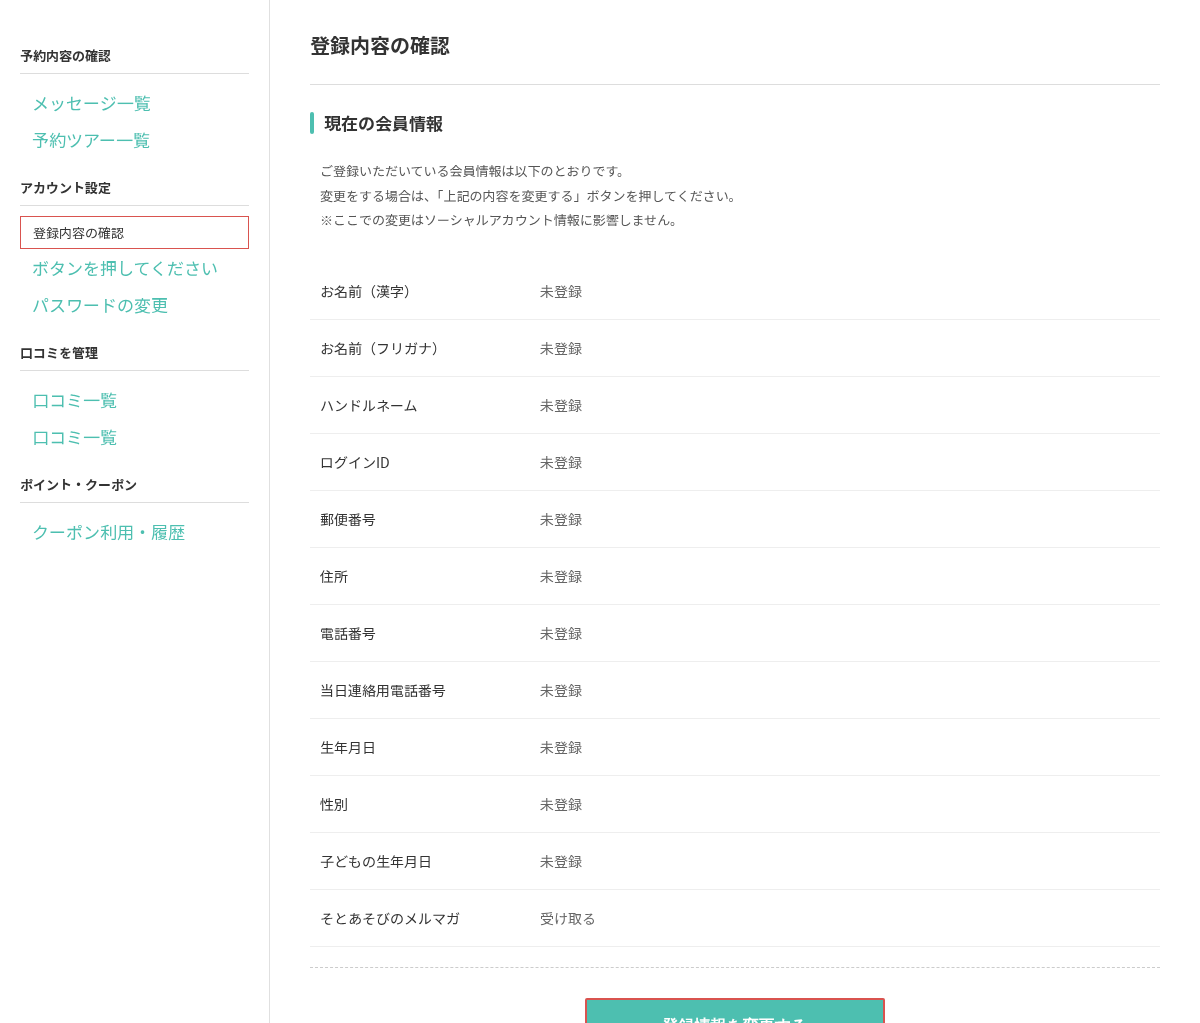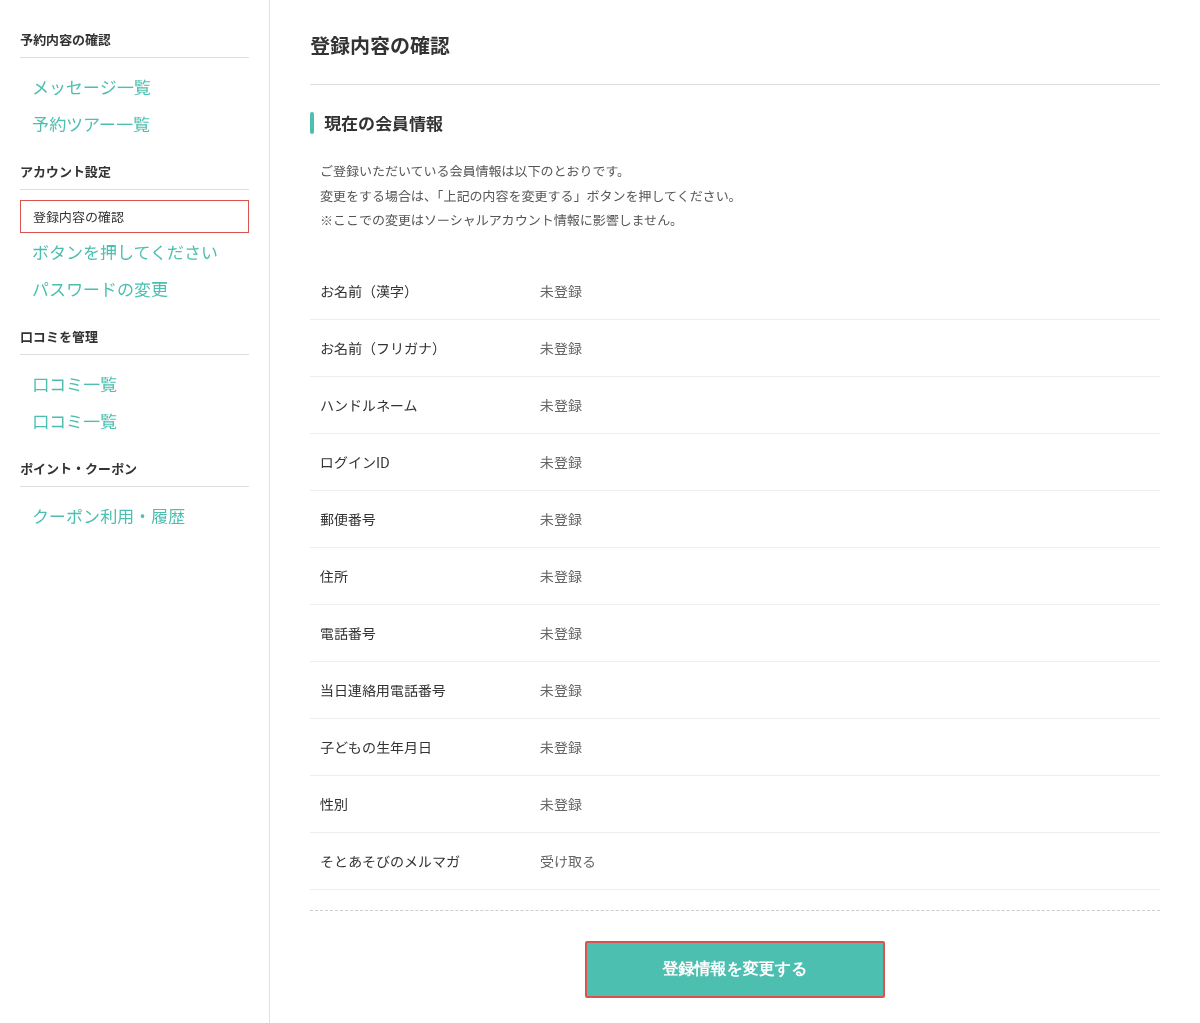--- a/index.html
+++ b/index.html
@@ -32,21 +32,21 @@
 
     .sidebar-section-title {
       font-size: 13px;
       font-weight: bold;
       color: #333;
       margin-bottom: 8px;
       margin-top: 20px;
     }
 
     .sidebar-section-title:first-child {
-      margin-top: 0;
+      margin-top: 16px;
     }
 
     .sidebar-divider {
       border: none;
       border-top: 1px solid #ddd;
       margin-bottom: 10px;
     }
 
     .sidebar-item {
       display: block;
@@ -237,25 +237,29 @@
           </tr>
           <tr>
             <td>電話番号</td>
             <td>未登録</td>
           </tr>
           <tr>
             <td>当日連絡用電話番号</td>
             <td>未登録</td>
           </tr>
           <tr>
+            <td>生年月日</td>
+            <td>未登録</td>
+          </tr>
+          <tr>
+            <td>性別</td>
+            <td>未登録</td>
+          </tr>
+          <tr>
             <td>子どもの生年月日</td>
-            <td>未登録</td>
-          </tr>
-          <tr>
-            <td>性別</td>
             <td>未登録</td>
           </tr>
           <tr>
             <td>そとあそびのメルマガ</td>
             <td>受け取る</td>
           </tr>
         </tbody>
     </table>
 
     <hr class="bottom-divider">

